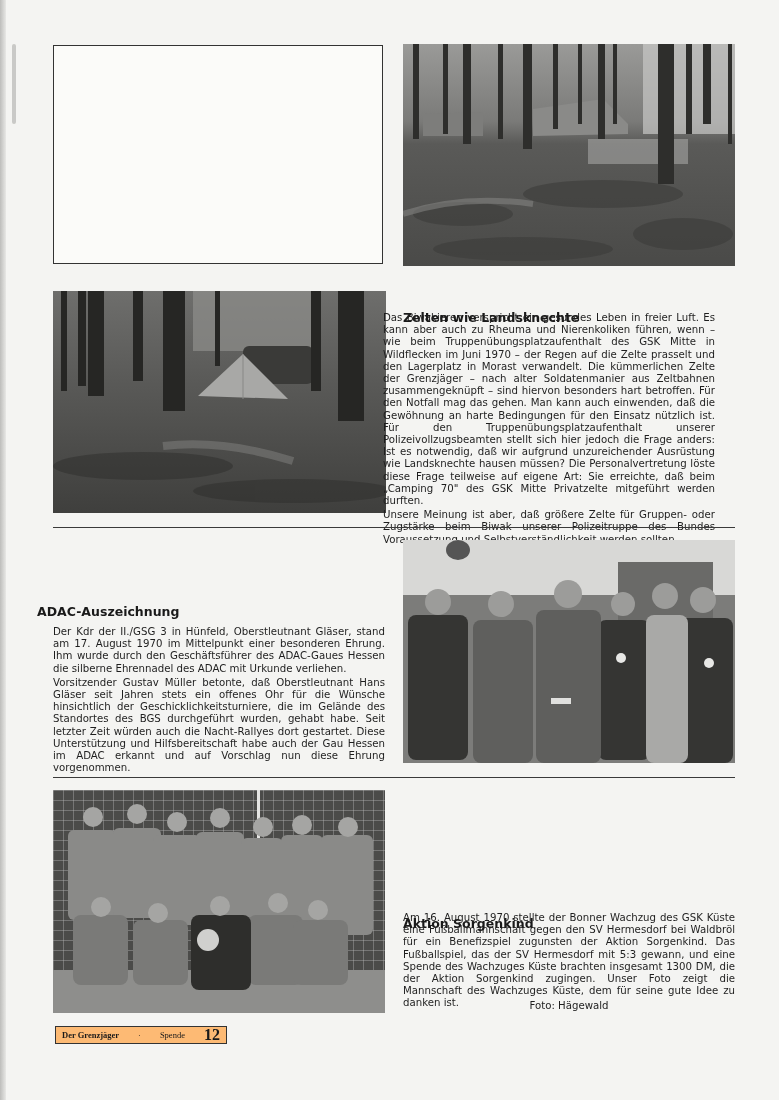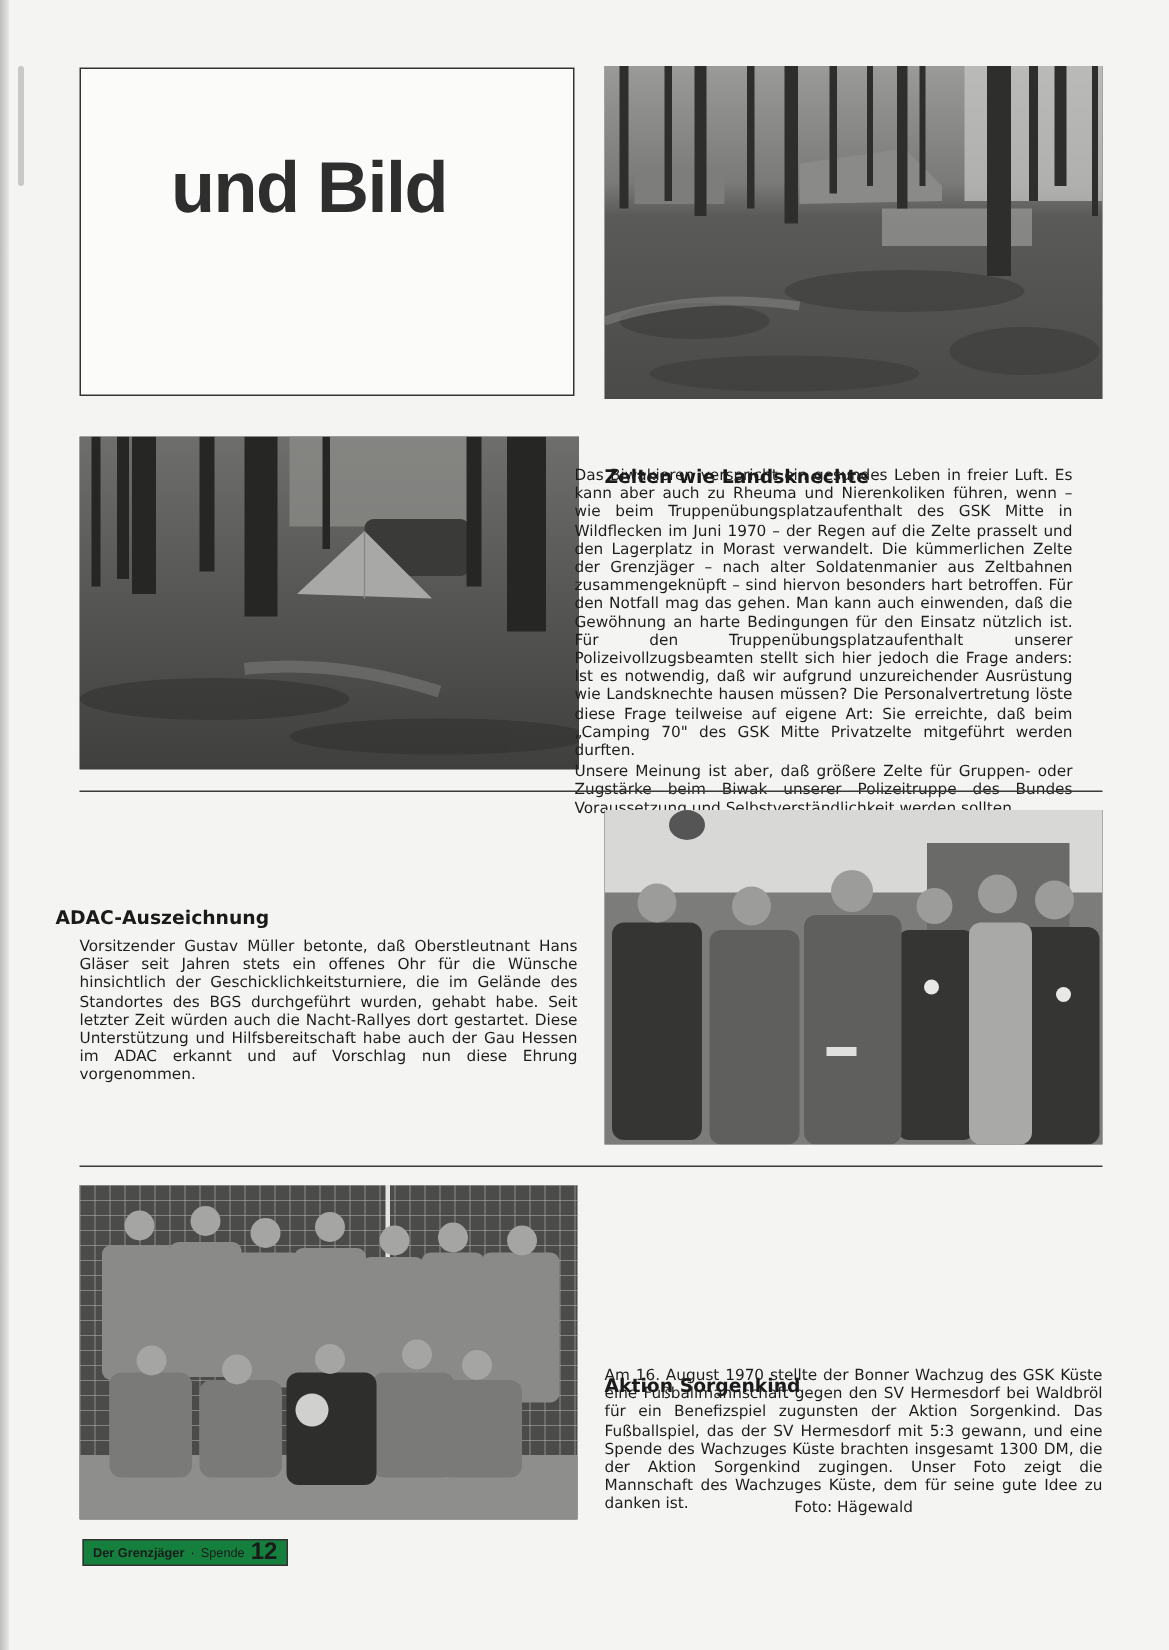--- a/index.html
+++ b/index.html
@@ -41,36 +41,35 @@
       color: #1e1e1e; margin: 0;
     }
     .article-text p { margin: 0 0 2px 0; }
     .article-text .credit { text-align: center; margin-top: -12px; }
     .rule {
       position: absolute; left: 53px; width: 682px; height: 1px; background: #3a3a3a;
     }
     .footer-box {
       position: absolute; left: 55px; top: 1026px; height: 18px;
       border: 1px solid #333; padding: 0 6px; box-sizing: border-box;
-      display: flex; align-items: center; gap: 4px; background: #15803d;
-      font-family: Liberation Sans, sans-serif; font-size: 8.5px; font-weight: bold;
+      display: flex; align-items: center; gap: 19px; background: #fdba74;
+      font-family: Liberation Serif, serif; font-size: 8.5px; font-weight: bold;
     }
     .footer-box .pg { font-size: 16px; font-weight: bold; }
     .footer-box .sep { font-weight: normal; }
     .footer-box .seite { font-weight: normal; }
   </style>
 </head>
 <body>
 
 <div class="page-edge"></div>
 <div class="edge-mark"></div>
 
 <div class="title-box">
   <div class="title-text">
-    <div>und Bild</div>
   </div>
 </div>
 
 <div class="photo" style="left:403px; top:44px; width:332px; height:222px;">
   <svg viewBox="0 0 332 222" preserveAspectRatio="none">
     <defs>
       <linearGradient id="g1" x1="0" y1="0" x2="0" y2="1">
         <stop offset="0" stop-color="#9a9a98"></stop>
           <stop offset="0.35" stop-color="#7a7a78"></stop>
         <stop offset="0.45" stop-color="#5a5a58"></stop>
@@ -142,20 +141,21 @@
 <h2 class="headline" style="left:403px; top:290px;margin-top:20px;">Zelten wie Landsknechte</h2>
 <div class="article-text" style="left:383px; top:312px; width:332px;">
   <p>Das Biwakieren verspricht ein gesundes Leben in freier Luft. Es kann aber auch zu Rheuma und Nierenkoliken führen, wenn – wie beim Truppenübungsplatzaufenthalt des GSK Mitte in Wildflecken im Juni 1970 – der Regen auf die Zelte prasselt und den Lagerplatz in Morast verwandelt. Die kümmerlichen Zelte der Grenzjäger – nach alter Soldatenmanier aus Zeltbahnen zusammengeknüpft – sind hiervon besonders hart betroffen. Für den Notfall mag das gehen. Man kann auch einwenden, daß die Gewöhnung an harte Bedingungen für den Einsatz nützlich ist. Für den Truppenübungsplatzaufenthalt unserer Polizeivollzugsbeamten stellt sich hier jedoch die Frage anders: Ist es notwendig, daß wir aufgrund unzureichender Ausrüstung wie Landsknechte hausen müssen? Die Personalvertretung löste diese Frage teilweise auf eigene Art: Sie erreichte, daß beim „Camping 70" des GSK Mitte Privatzelte mitgeführt werden durften.</p>
   <p>Unsere Meinung ist aber, daß größere Zelte für Gruppen- oder Zugstärke beim Biwak unserer Polizeitruppe des Bundes Voraussetzung und Selbstverständlichkeit werden sollten.</p>
 </div>
 
 <div class="rule" style="top:527px;"></div>
 
 <h2 class="headline" style="left:37px; top:604px;">ADAC-Auszeichnung</h2>
 <div class="article-text" style="left:53px; top:626px; width:332px;">
+  <p>Der Kdr der II./GSG 3 in Hünfeld, Oberstleutnant Gläser, stand am 17. August 1970 im Mittelpunkt einer besonderen Ehrung. Ihm wurde durch den Geschäftsführer des ADAC-Gaues Hessen die silberne Ehrennadel des ADAC mit Urkunde verliehen.</p>
   <p>Vorsitzender Gustav Müller betonte, daß Oberstleutnant Hans Gläser seit Jahren stets ein offenes Ohr für die Wünsche hinsichtlich der Geschicklichkeitsturniere, die im Gelände des Standortes des BGS durchgeführt wurden, gehabt habe. Seit letzter Zeit würden auch die Nacht-Rallyes dort gestartet. Diese Unterstützung und Hilfsbereitschaft habe auch der Gau Hessen im ADAC erkannt und auf Vorschlag nun diese Ehrung vorgenommen.</p>
 </div>
 
 <div class="photo" style="left:403px; top:540px; width:332px; height:223px;">
   <svg viewBox="0 0 332 223" preserveAspectRatio="none">
     <rect width="332" height="223" fill="#d8d8d6"></rect>
     <rect x="0" y="55" width="332" height="168" fill="#7c7c7a"></rect>
     <rect x="215" y="22" width="95" height="60" fill="#6a6a68"></rect>
     <ellipse cx="55" cy="10" rx="12" ry="10" fill="#555"></ellipse>
     <g fill="#353533">

